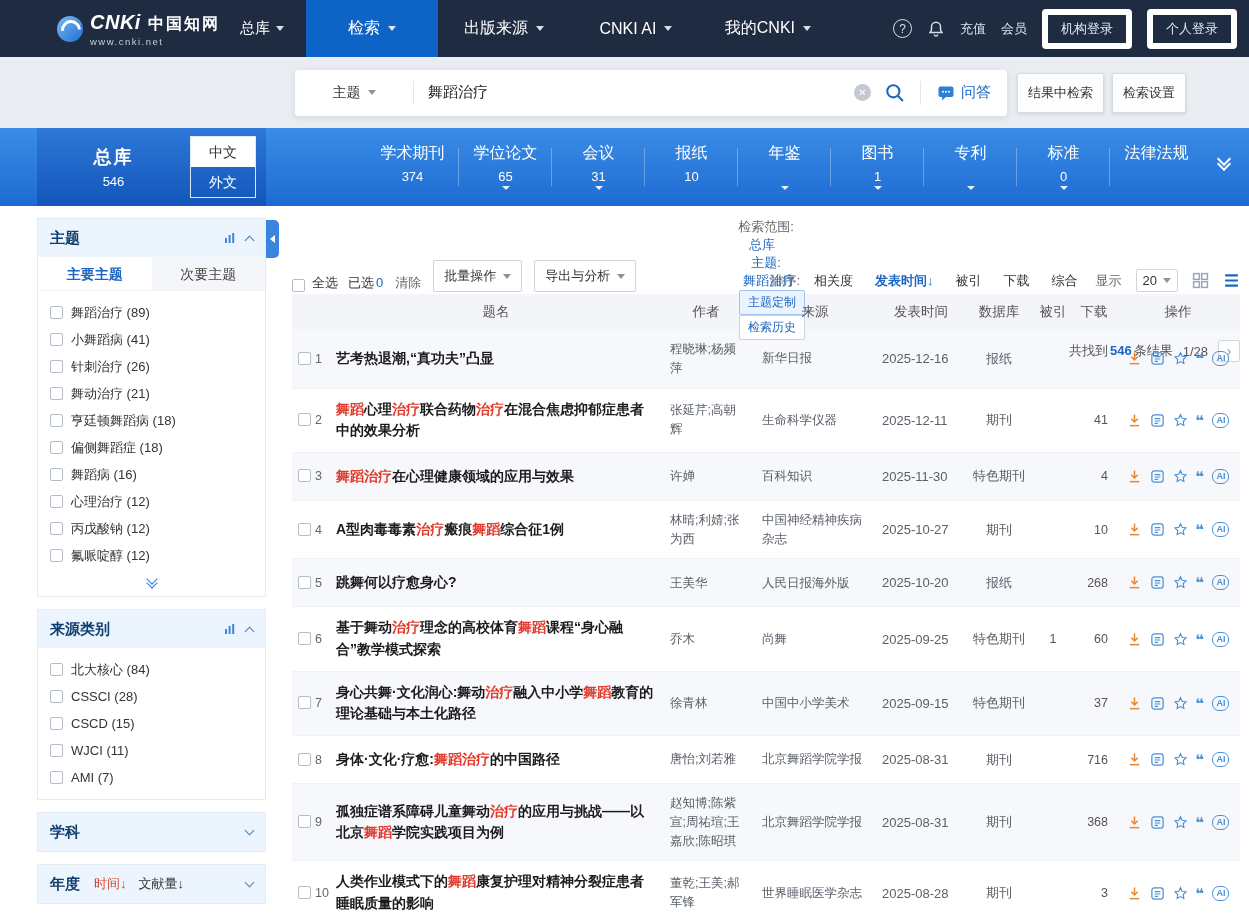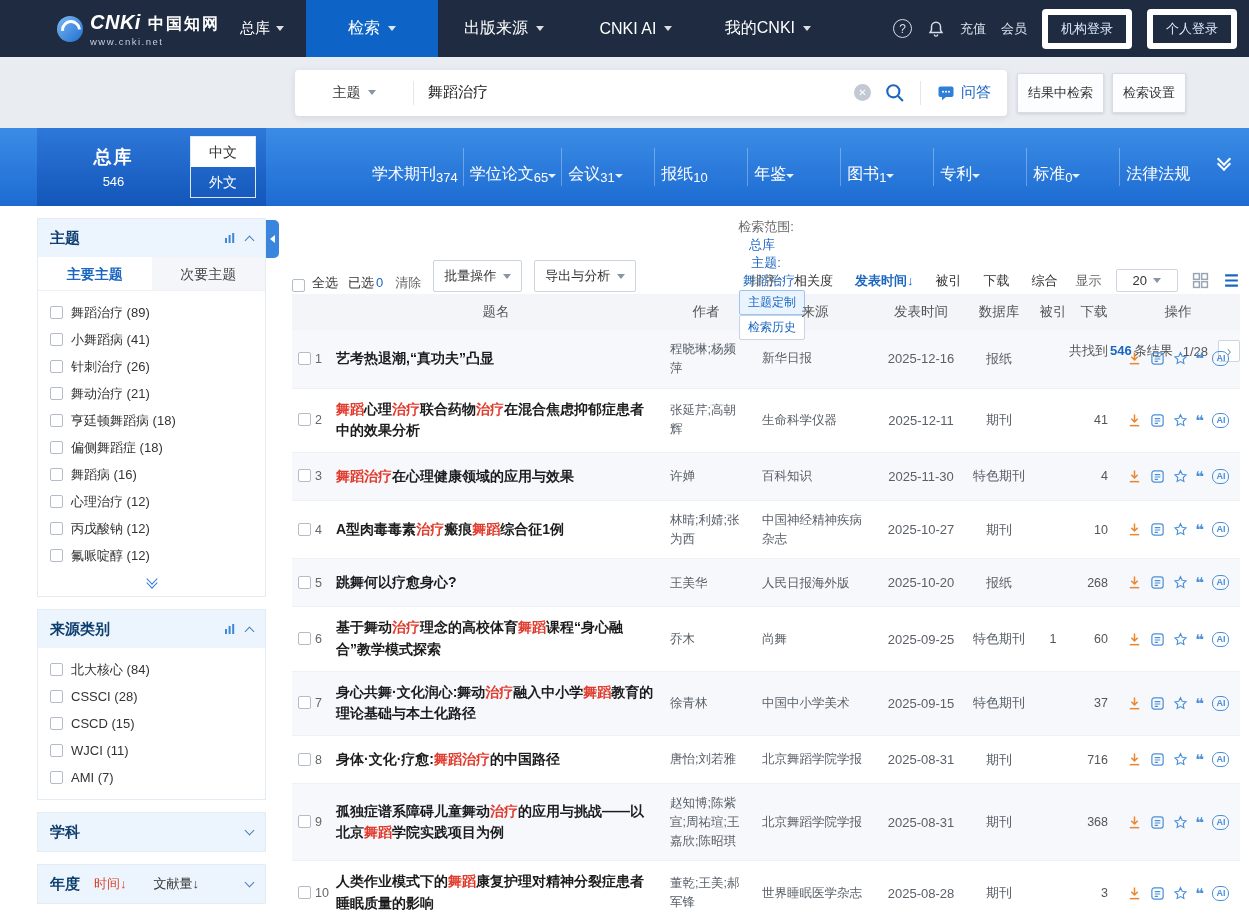--- a/index.html
+++ b/index.html
@@ -43,21 +43,21 @@
 
 .dbband{height:78px;background:linear-gradient(180deg,#3b8ce6,#1d6bd2);display:flex;position:relative;color:#fff;}
 .total-tab{width:229px;margin-left:37px;background:linear-gradient(180deg,#2d78d8,#1356ba);display:flex;align-items:center;padding:8px 10px 8px 0;flex:none;cursor:pointer;}
 .total-main{flex:1;display:flex;flex-direction:column;align-items:center;}
 .total-label{font-size:18px;font-weight:bold;letter-spacing:2px;}
 .total-count{font-size:13px;margin-top:5px;}
 .lang-box{width:66px;border:1px solid rgba(255,255,255,.85);flex:none;}
 .lang-zh{height:30px;line-height:30px;text-align:center;background:#fff;color:#333;font-size:14px;cursor:pointer;}
 .lang-en{height:30px;line-height:30px;text-align:center;color:#fff;font-size:14px;cursor:pointer;}
 .db-tabs{display:flex;margin-left:100px;}
-.db-tab{min-width:93px;padding:15px 6px 0 6px;display:flex;align-items:center;cursor:pointer;position:relative;}
+.db-tab{min-width:93px;padding:15px 6px 0 6px;display:flex;flex-direction:column;align-items:center;cursor:pointer;position:relative;}
 .db-tab::after{content:"";position:absolute;right:0;top:20px;width:1px;height:38px;background:rgba(255,255,255,.3);}
 .db-tab:last-child::after{display:none;}
 .db-label{font-size:16px;white-space:nowrap;}
 .db-count{font-size:13px;margin-top:5px;height:15px;}
 .db-caret{margin-top:2px;width:0;height:0;border-left:4px solid transparent;border-right:4px solid transparent;border-top:4px solid rgba(255,255,255,.9);}
 .more-tabs{position:absolute;right:20px;top:26px;cursor:pointer;}
 .more-tabs span{display:block;width:10px;height:10px;border-left:2px solid #fff;border-bottom:2px solid #fff;transform:rotate(-45deg);}
 .more-tabs span + span{margin-top:-5px;}
 
 
@@ -80,21 +80,21 @@
 .t-tab.active{background:#fff;color:#1a66c0;font-weight:bold;}
 .side-list{padding:8px 12px 2px 12px;}
 .side-item{display:flex;align-items:center;height:27px;font-size:13px;color:#333;cursor:pointer;}
 .cbx{appearance:none;-webkit-appearance:none;width:13px;height:13px;border:1px solid #b4bcc8;border-radius:2px;background:#fff;cursor:pointer;flex:none;}
 .side-item .lbl{margin-left:8px;white-space:nowrap;}
 .expand-row{display:flex;flex-direction:column;align-items:center;padding:4px 0 9px 0;cursor:pointer;}
 .expand-row span{display:block;width:8px;height:8px;border-left:1.8px solid #2f7fd8;border-bottom:1.8px solid #2f7fd8;transform:rotate(-45deg);}
 .expand-row span + span{margin-top:-4px;}
 .year-sort{font-size:13px;margin-left:14px;cursor:pointer;}
 .year-sort.red{color:#d9442c;}
-.year-sort.dark{color:#333;margin-left:27px;}
+.year-sort.dark{color:#333;margin-left:12px;}
 
 
 .main{flex:1;padding:0 9px 0 26px;min-width:0;}
 .scope-row{display:flex;align-items:center;height:30px;font-size:13px;flex-direction:column;}
 .scope-label{color:#666;}
 .scope-val{color:#1a66c0;margin:0 14px 0 6px;cursor:pointer;}
 .topic-label{color:#1a66c0;}
 .topic-val{color:#1a66c0;margin-left:6px;}
 .chip{border:1px solid #9ec3ef;color:#1a66c0;background:#eaf4ff;font-size:12px;padding:3px 8px;margin-left:12px;border-radius:2px;cursor:pointer;white-space:nowrap;}
 .chip.plain{background:#fff;border-color:#c6d4e6;}
@@ -105,36 +105,36 @@
 .toolbar{display:flex;align-items:flex-end;height:44px;font-size:13px;}
 .toolbar .gap{margin-left:10px;}
 .sel-count{color:#1a66c0;margin:0 2px;}
 .clear-link{color:#666;margin-left:10px;cursor:pointer;}
 .tool-btn{border:1px solid #ccd4de;background:#fff;padding:6px 10px;font-size:13px;color:#333;display:flex;gap:7px;align-items:center;cursor:pointer;margin-left:12px;border-radius:2px;white-space:nowrap;}
 .sort-group{margin-left:auto;display:flex;align-items:center;gap:14px;}
 .sort-label{color:#666;}
 .sort-opt{color:#333;cursor:pointer;white-space:nowrap;}
 .sort-opt.active{color:#1a66c0;font-weight:bold;}
 .disp-label{color:#666;margin-left:4px;}
-.disp-box{border:1px solid #cfd6e0;padding:3px 16px;display:flex;align-items:center;gap:6px;cursor:pointer;border-radius:2px;background:#fff;}
+.disp-box{border:1px solid #cfd6e0;padding:3px 6px;display:flex;align-items:center;gap:6px;cursor:pointer;border-radius:2px;background:#fff;}
 .view-ic{display:flex;cursor:pointer;}
 
 
 .thead,.trow{display:grid;grid-template-columns:40px 328px 92px 126px 86px 70px 38px 44px 1fr;}
 .thead{background:#f3f5f9;height:36px;align-items:center;color:#555;font-size:13.5px;margin-top:2px;}
 .hc{text-align:center;white-space:nowrap;}
 .trow{border-bottom:1px solid #eef1f6;padding:10px 0;min-height:48px;align-items:center;}
 .trow:nth-child(odd){background:#f6f8fb;}
 .c{padding:0 4px;font-size:12.5px;color:#5a6069;}
 .c1{display:flex;align-items:flex-start;gap:4px;padding-left:6px;align-self:center;}
 .seq{color:#666;font-size:12.5px;}
 .title{font-size:14px;color:#1c1c1e;line-height:1.55;text-decoration:none;display:block;cursor:pointer;font-weight:bold;}
 .kw{color:#e1392b;}
 .authors,.source{display:block;line-height:1.5;text-decoration:none;color:#5a6069;cursor:pointer;padding-left:10px;}
-.date,.db{font-size:13px;text-align:center;}
+.date,.db{font-size:13px;}
 .db{text-align:center;}
 .cited{text-align:center;color:#555;}
 .dl{text-align:right;padding-right:8px;color:#555;}
 .ops{display:flex;align-items:center;justify-content:center;gap:8px;}
 .op{display:flex;align-items:center;justify-content:center;cursor:pointer;line-height:1;}
 .op svg{width:15px;height:15px;display:block;}
 .op.quote{color:#4a90d9;font-size:15px;font-weight:bold;}
 .op.ai{border:1.3px solid #4a90d9;color:#4a90d9;font-size:9px;font-weight:bold;padding:2px 3px;border-radius:7px;}
 </style>
 </head>

